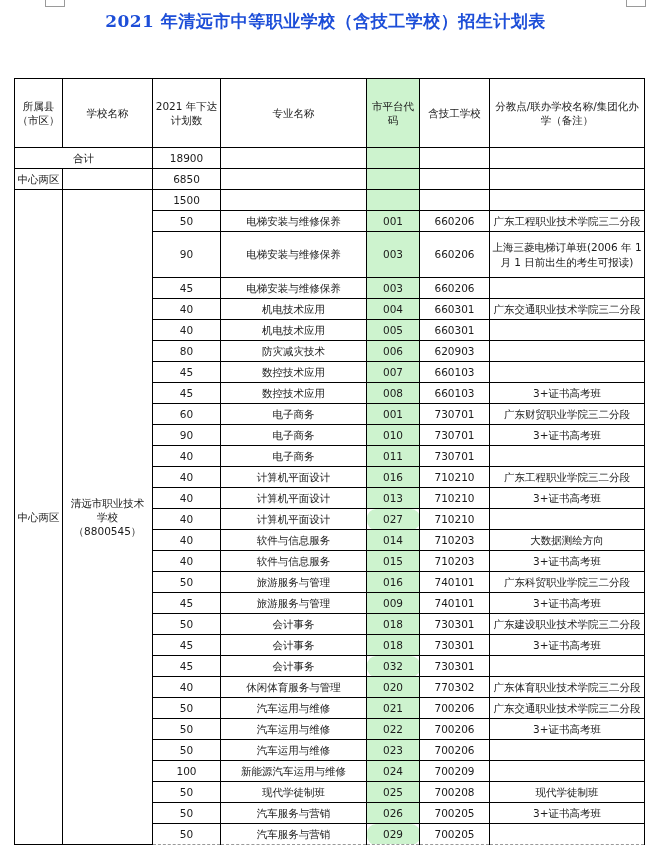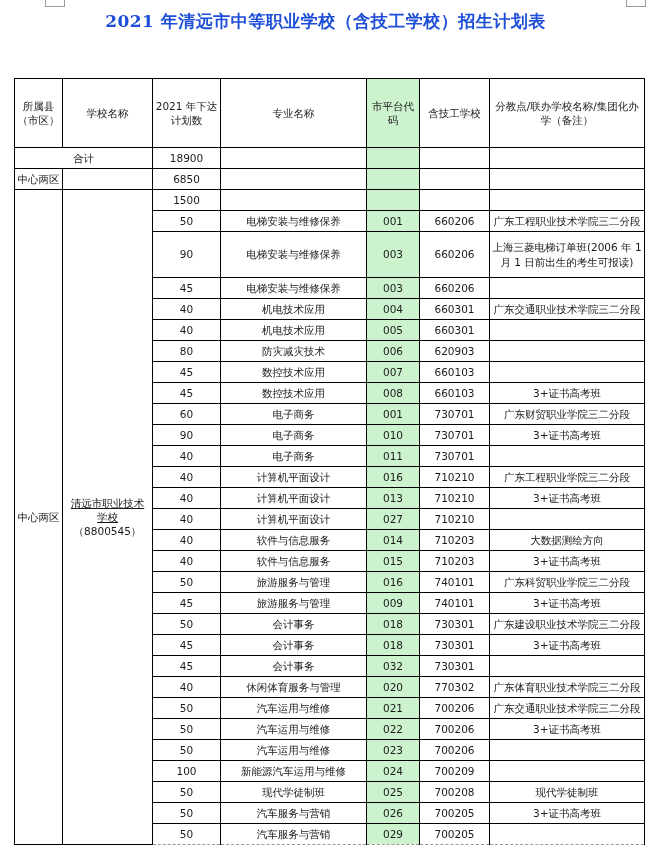--- a/index.html
+++ b/index.html
@@ -37,22 +37,22 @@
     font-size:10.5px; line-height:1.35;
     font-weight:normal; color:#1a1a1a;
     overflow:hidden;
     word-break:break-all;
   }
   .plan-table thead th { height:68px; }
   .plan-table tbody td { height:20px; }
   .plan-table tr.tall td { height:45px; }
   .green-col { background:var(--hl-green,#cdf3ce); }
   .bold-num  { font-weight:bold; font-size:11px; }
-  .red-code  { color:var(--red-code,#ff2600); }
-  .school-name-block { max-width:80px; margin:0 auto;text-decoration:underline; }
+  .red-code  { color:var(--red-code,#ff2600);border-radius:9px; }
+  .school-name-block { max-width:80px; margin:0 auto; }
   .plan-table tbody tr:last-child td { border-bottom:1px dashed #9a9a9a; }
 </style>
 </head>
 <body>
 
 <div class="page">
 
   <div class="corner-box left"></div>
   <div class="corner-box right"></div>
 

